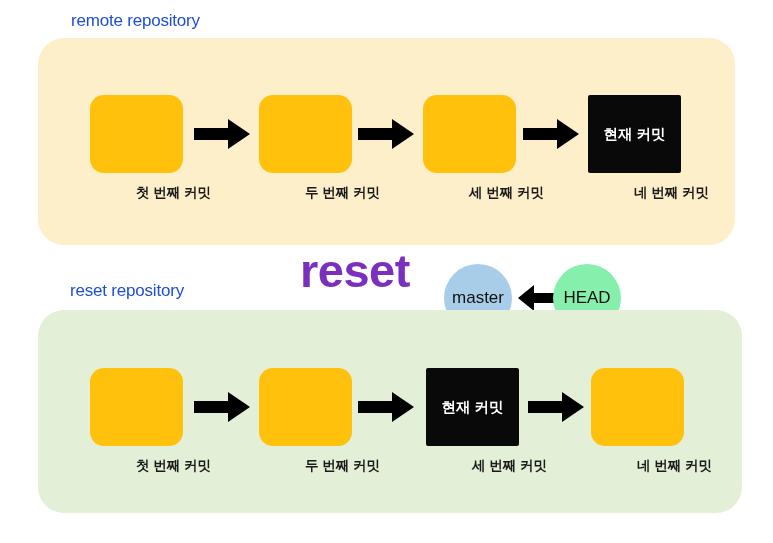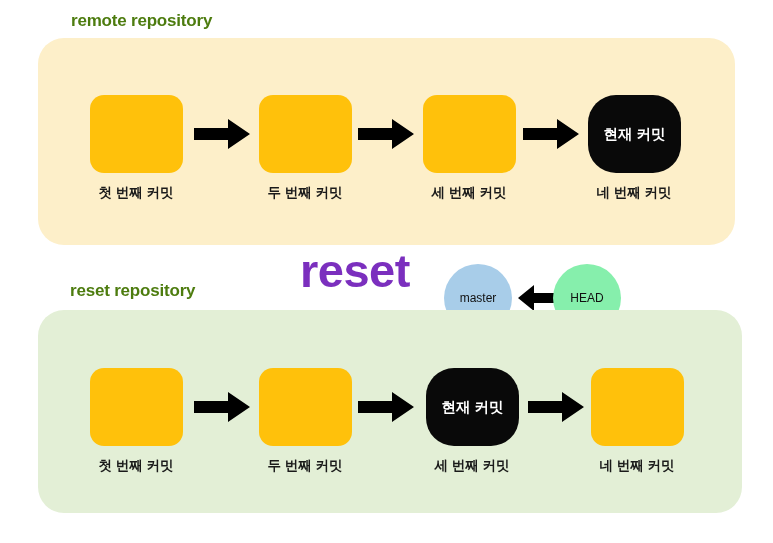--- a/index.html
+++ b/index.html
@@ -33,54 +33,54 @@
     top: 310px;
     width: 704px;
     height: 203px;
     background: #E3EFD6;
   }
 
   
   .section-title {
     position: absolute;
     font-size: 17px;
-    font-weight: bold;
-    color: #4d7c0f;
+    font-weight: normal;
+    color: #1d4ed8;
     letter-spacing: -0.2px;
     white-space: nowrap;
   }
   #remote-title { left: 71px; top: 11px; }
   #local-title  { left: 70px; top: 281px; }
 
   
   .commit {
     position: absolute;
     width: 93px;
     height: 78px;
     border-radius: 14px;
     background: #FFC10B;
     display: flex;
     align-items: center;
     justify-content: center;
   }
   .commit.current {
     background: #090909;
-    border-radius: 28px;
+    border-radius: 2px;
     text-align: center;
   }
   .commit-inner-label {
     color: #ffffff;
     font-size: 14.5px;
     font-weight: bold;
     white-space: nowrap;
   }
   .commit-caption {
     position: absolute;
     width: 150px;
-    text-align: center;
+    text-align: right;
     font-size: 13.5px;
     font-weight: bold;
     color: #1a1a1a;
     white-space: nowrap;
   }
 
   
   .arrow-right {
     position: absolute;
     width: 56px;
@@ -114,21 +114,21 @@
     line-height: 1;
   }
 
   
   .ref-circle {
     position: absolute;
     border-radius: 50%;
     display: flex;
     align-items: center;
     justify-content: center;
-    font-size: 12px;
+    font-size: 17px;
     color: #111111;
     font-weight: normal;
   }
   #master-circle {
     left: 444px;
     top: 264px;
     width: 68px;
     height: 68px;
     background: #A8CDE9;
   }

